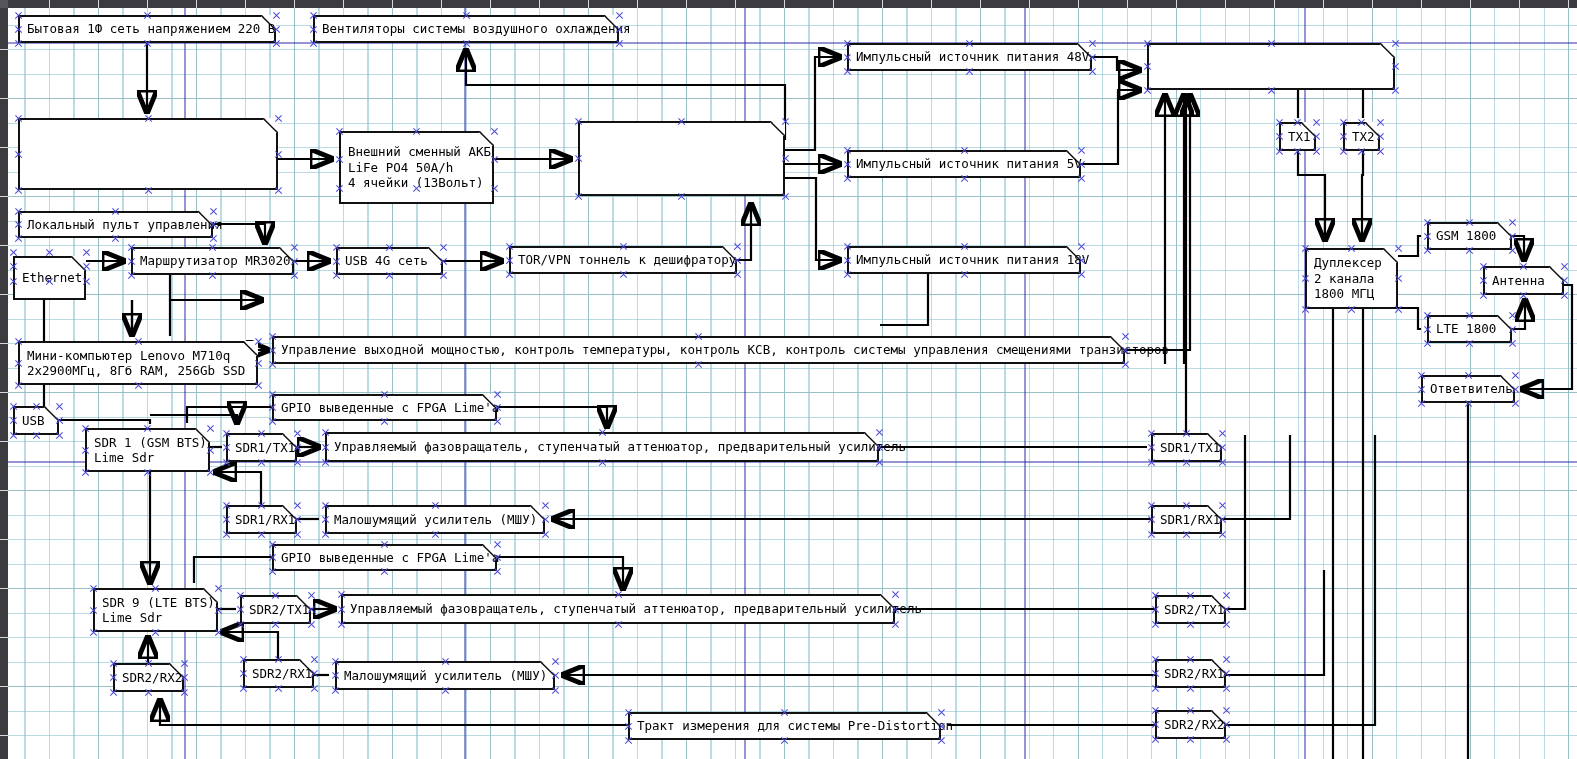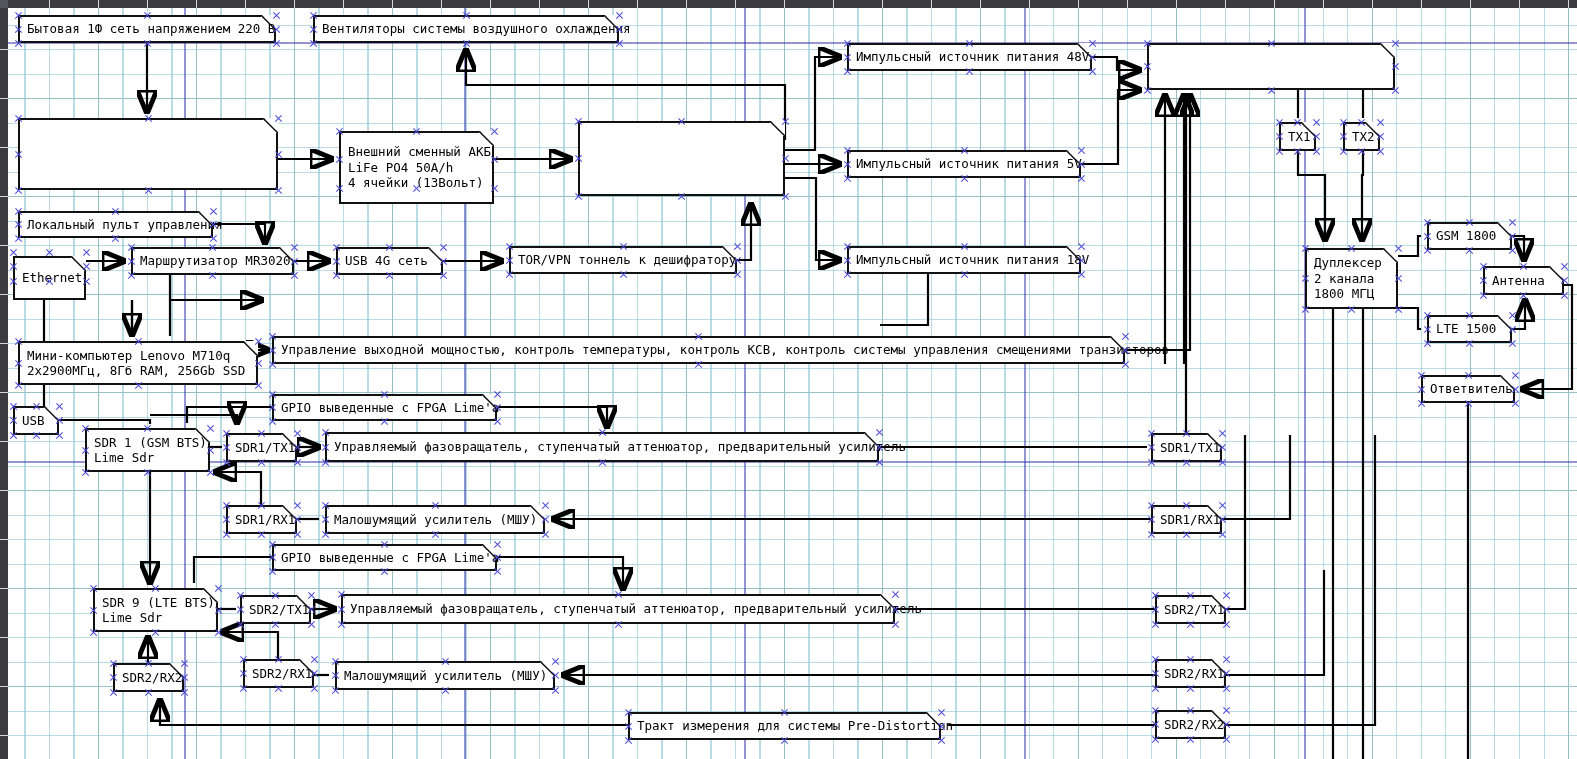--- a/index.html
+++ b/index.html
@@ -279,21 +279,21 @@
       <div class="nb" style="left: 1305px; top: 248px; width: 93px; height: 61px;"><span class="nbtext">Дуплексер
 2 канала
 1800 МГЦ</span><span class="corner"><svg width="15" height="15">
             <path d="M0,0 L15,15 L0,15 Z" fill="#ffffff"></path>
             <path d="M0,0 L15,15" stroke="#111" stroke-width="1.6" fill="none"></path>
           </svg></span></div>
       <div class="nb" style="left: 1483px; top: 266px; width: 81px; height: 29px;"><span class="nbtext">Антенна</span><span class="corner"><svg width="15" height="15">
             <path d="M0,0 L15,15 L0,15 Z" fill="#ffffff"></path>
             <path d="M0,0 L15,15" stroke="#111" stroke-width="1.6" fill="none"></path>
           </svg></span></div>
-      <div class="nb" style="left: 1427px; top: 315px; width: 85px; height: 28px;"><span class="nbtext">LTE 1500</span><span class="corner"><svg width="15" height="15">
+      <div class="nb" style="left: 1427px; top: 315px; width: 85px; height: 28px;"><span class="nbtext">LTE 1800</span><span class="corner"><svg width="15" height="15">
             <path d="M0,0 L15,15 L0,15 Z" fill="#ffffff"></path>
             <path d="M0,0 L15,15" stroke="#111" stroke-width="1.6" fill="none"></path>
           </svg></span></div>
       <div class="nb" style="left: 272px; top: 336px; width: 853px; height: 28px;"><span class="nbtext">Управление выходной мощностью, контроль температуры, контроль КСВ, контроль системы управления смещениями транзисторов</span><span class="corner"><svg width="15" height="15">
             <path d="M0,0 L15,15 L0,15 Z" fill="#ffffff"></path>
             <path d="M0,0 L15,15" stroke="#111" stroke-width="1.6" fill="none"></path>
           </svg></span></div>
       <div class="nb" style="left: 18px; top: 341px; width: 240px; height: 44px;"><span class="nbtext">Мини-компьютер Lenovo M710q
 2x2900МГц, 8Гб RAM, 256Gb SSD</span><span class="corner"><svg width="15" height="15">
             <path d="M0,0 L15,15 L0,15 Z" fill="#ffffff"></path>

